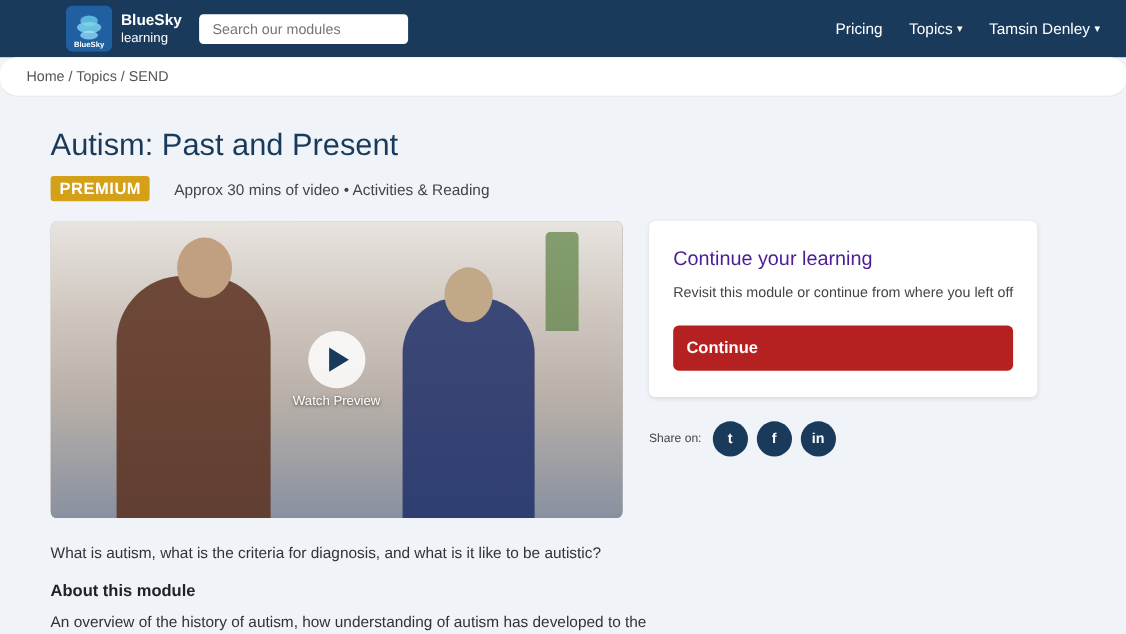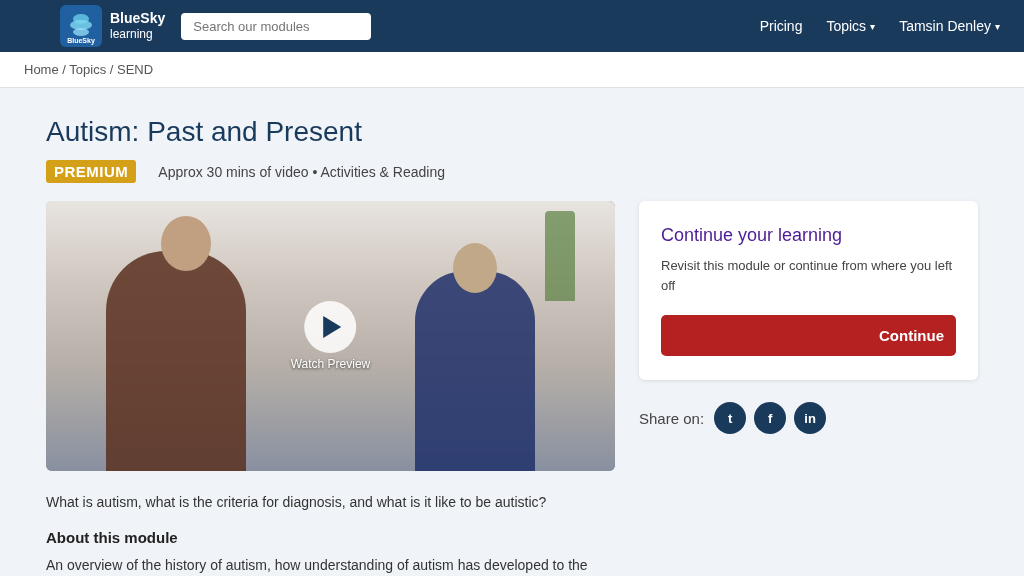--- a/index.html
+++ b/index.html
@@ -33,20 +33,21 @@
     .nav-link-dropdown { display: flex; align-items: center; gap: 4px; color: white; font-size: 14px; font-weight: 500; cursor: pointer; }
     .chevron { font-size: 10px; }
 
     
     .breadcrumb-bar {
       background: white;
       padding: 10px 24px;
       font-size: 13px;
       color: #555;
       border-bottom: 1px solid #e0e0e0;
+      border-radius: 16px;
     }
     .breadcrumb-bar a { color: #555; text-decoration: none; }
 
     
     .main-content {
       max-width: 980px;
       margin: 0 auto;
       padding: 28px 24px 40px;
     }
     .page-title {
@@ -66,21 +67,21 @@
       text-transform: uppercase;
       letter-spacing: 0.5px;
     }
     .meta-text { color: #444; font-size: 14px; margin-left: 12px; }
 
     
     .two-col { display: flex; gap: 24px; align-items: flex-start; }
 
     
     .video-thumb {
-      width: 569px;
+      width: 520px;
       height: 270px;
       flex-shrink: 0;
       border-radius: 6px;
       overflow: hidden;
       position: relative;
       background: #c8bdb0;
     }
     .video-thumb-inner {
       width: 100%;
       height: 100%;
@@ -206,31 +207,31 @@
       display: block;
       width: 100%;
       background: #b52020;
       color: white;
       border: none;
       border-radius: 5px;
       padding: 12px;
       font-size: 15px;
       font-weight: 600;
       cursor: pointer;
-      text-align: right;
+      text-align: left;
     }
 
     
     .share-row {
       margin-top: 22px;
       display: flex;
       align-items: center;
       gap: 10px;
     }
-    .share-label { color: #444; font-size: 15px; font-weight: 500; }
+    .share-label { color: #444; font-size: 11px; font-weight: 500; }
     .share-icons { display: flex; gap: 8px; }
     .share-icon {
       width: 32px; height: 32px;
       background: #1a3a5c;
       border-radius: 50%;
       display: flex;
       align-items: center;
       justify-content: center;
       cursor: pointer;
       color: white;

